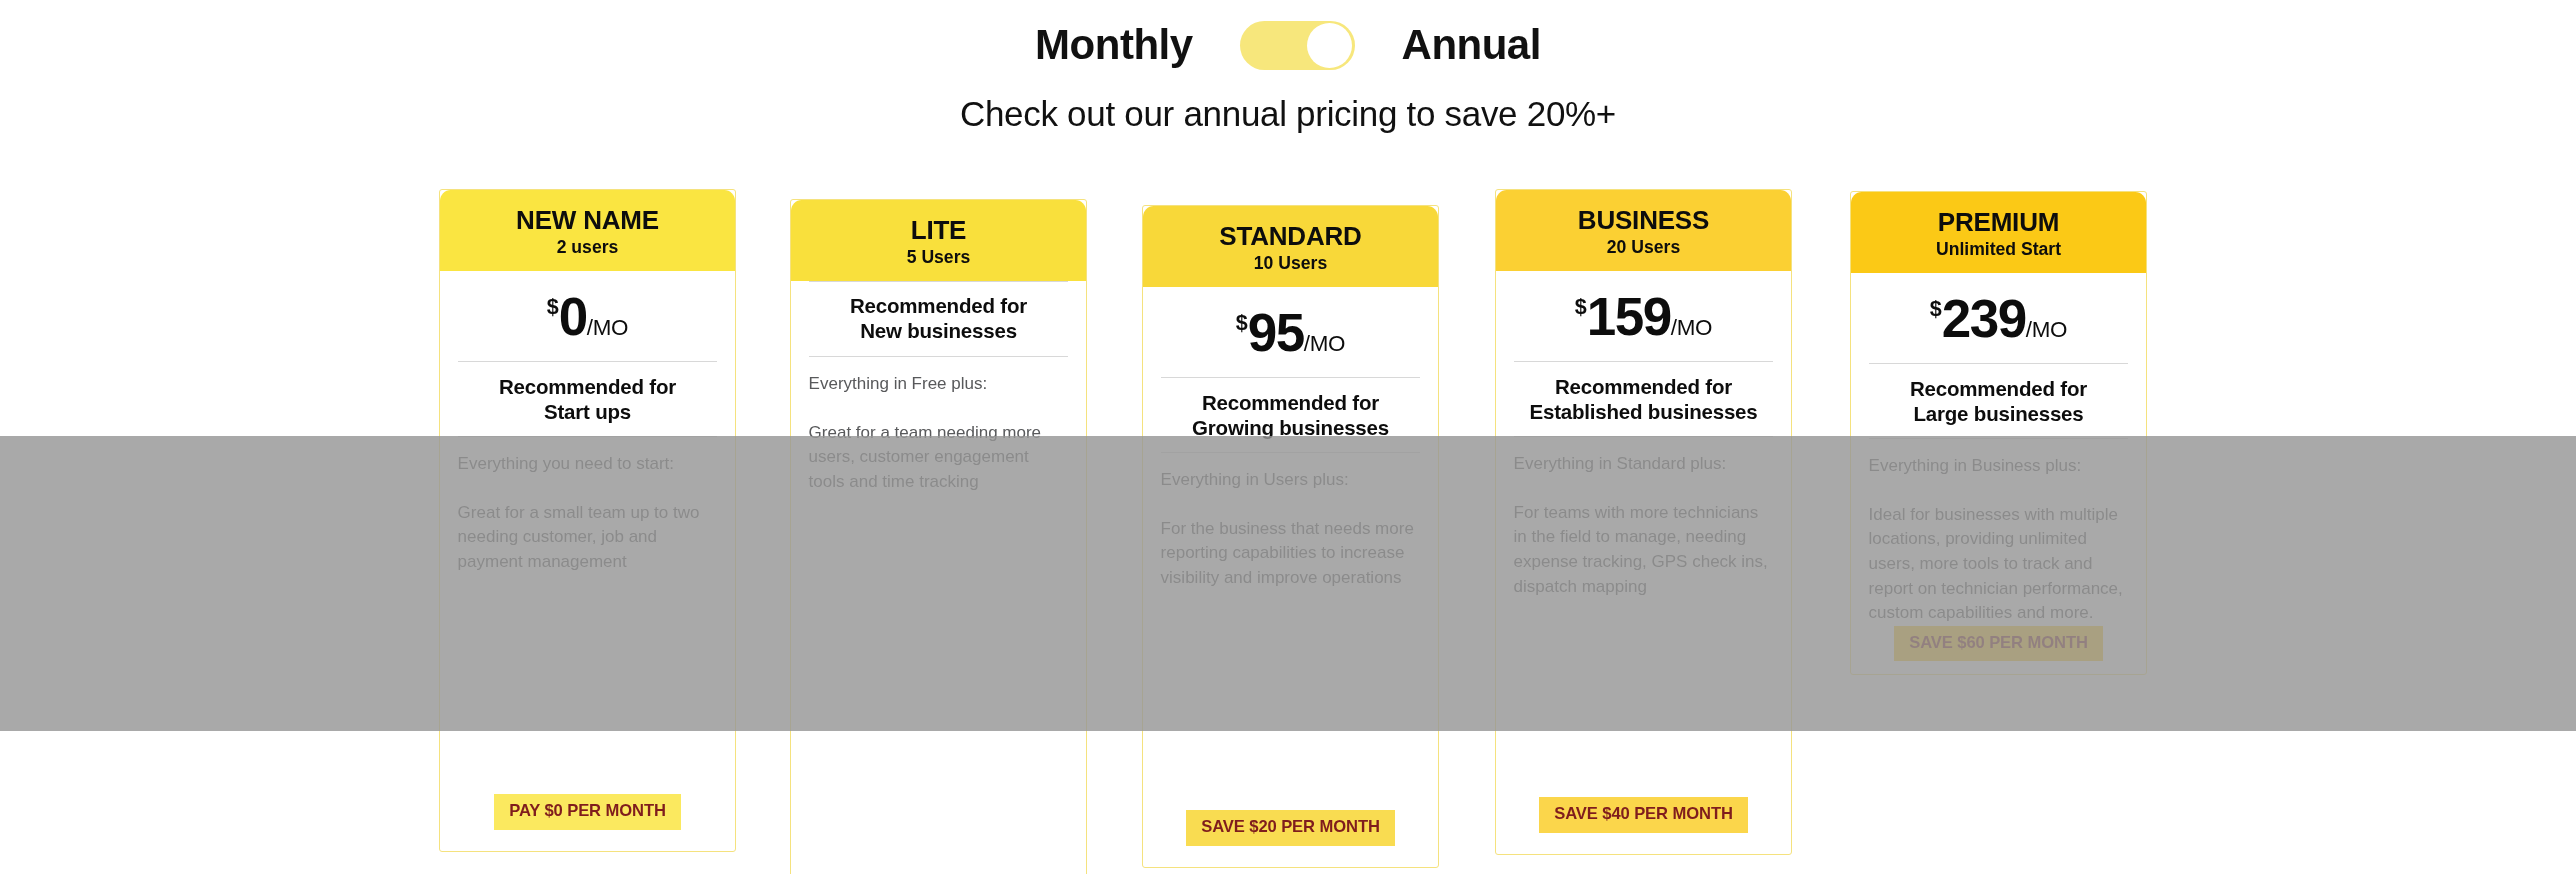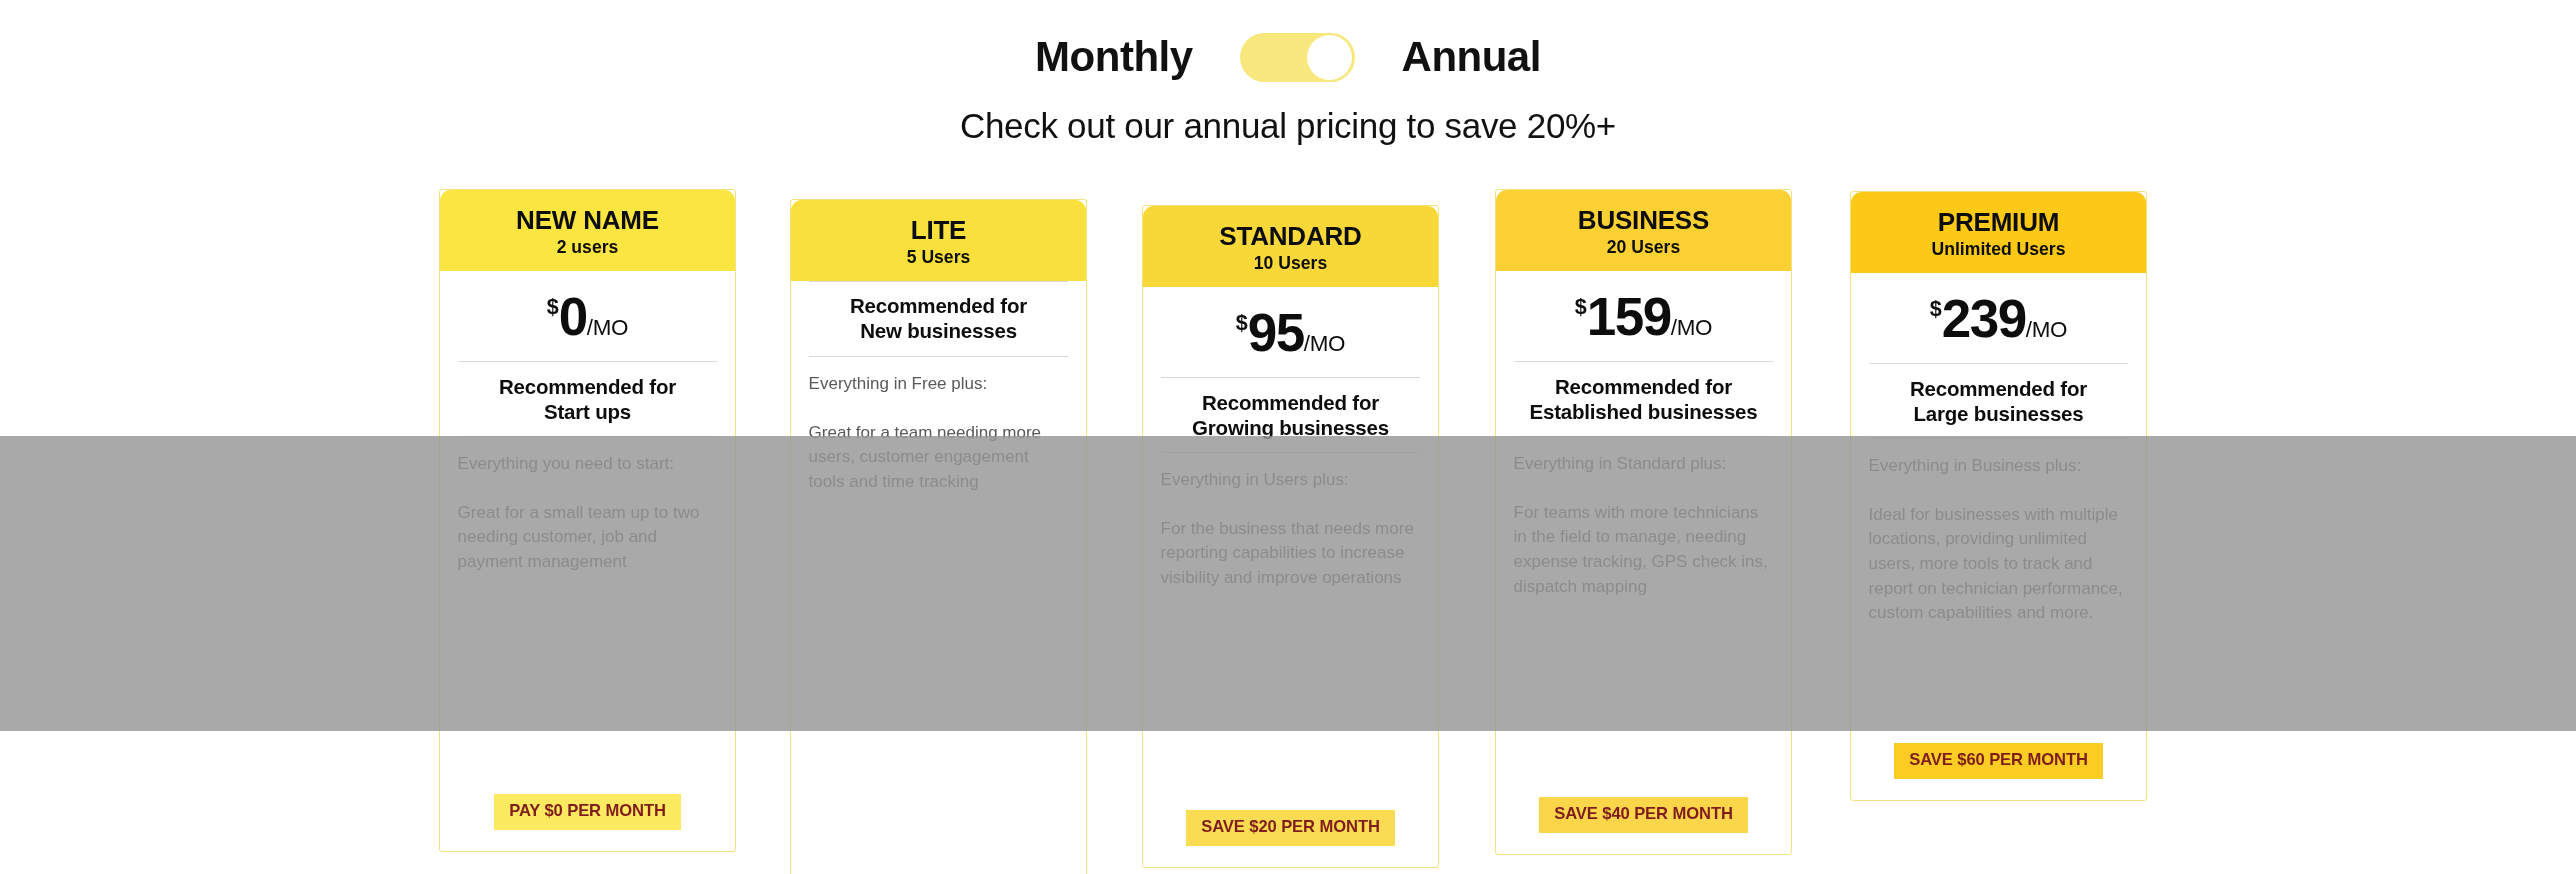--- a/index.html
+++ b/index.html
@@ -13,21 +13,21 @@
     position: relative;
     overflow: hidden;
     font-family: "Liberation Sans", sans-serif;
     -webkit-font-smoothing: antialiased;
   }
 
   
   .toggle-area {
     position: absolute;
     left: 0;
-    top: 12px;
+    top: 0;
     width: 2576px;
     text-align: center;
   }
   .toggle-row {
     display: flex;
     align-items: center;
     justify-content: center;
     gap: 47px;
     height: 90px;
   }
@@ -303,24 +303,24 @@
       <div class="features">
         <div class="feat-lead">Everything in Standard plus:</div>
         <div class="feat-desc">For teams with more technicians in the field to manage, needing expense tracking, GPS check ins, dispatch mapping</div>
       </div>
     </div>
     <div class="card-footer">
       <button class="cta" style="background:#FBD64B;">SAVE $40 PER MONTH</button>
     </div>
   </div>
 
-  <div class="card" style="left:1411px; top:191px; height:610px;">
+  <div class="card" style="left:1411px; top:191px; height:484px;">
     <div class="card-header" style="background:#FBC916;">
       <div class="card-title">PREMIUM</div>
-      <div class="card-users">Unlimited Users</div>
+      <div class="card-users">Unlimited Start</div>
     </div>
     <div class="card-body">
       <div class="price-row">
         <span class="price-currency">$</span><span class="price-amount">239</span><span class="price-period">/MO</span>
       </div>
       <div class="divider"></div>
       <div class="reco">
         <div>Recommended for</div>
         <div>Large businesses</div>
       </div>

